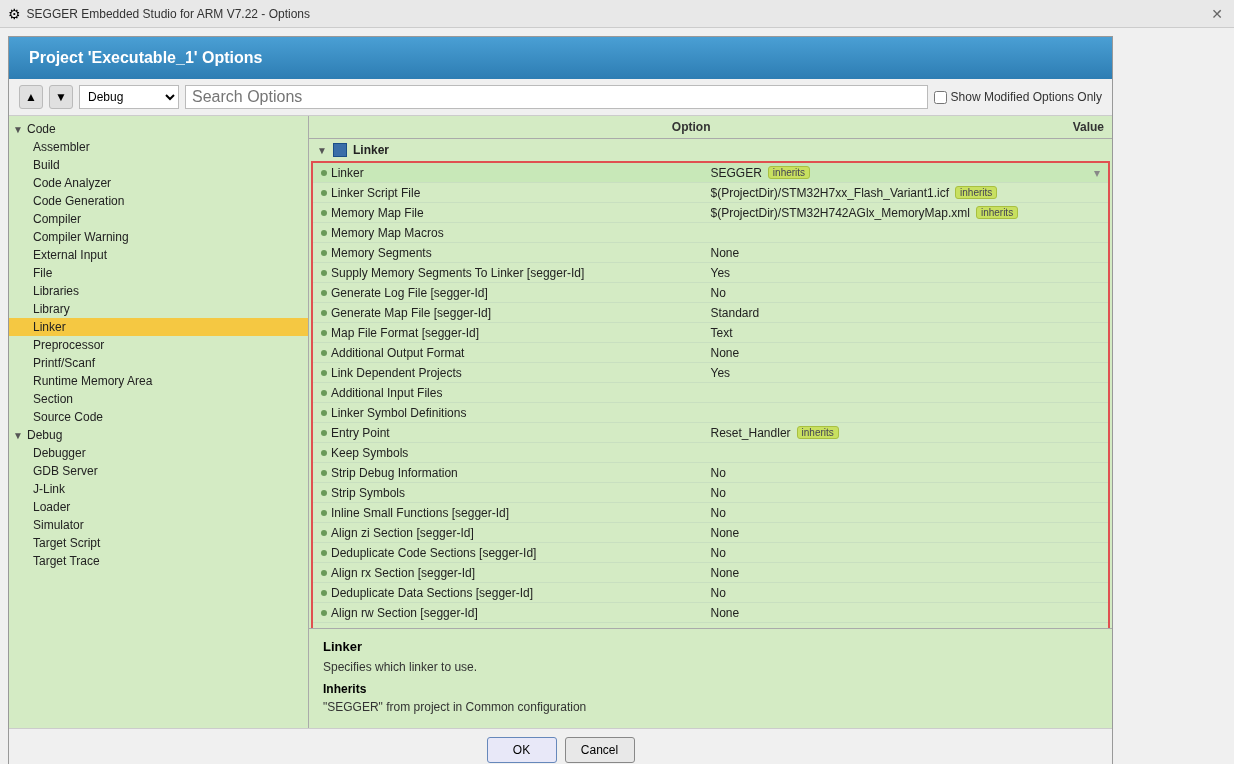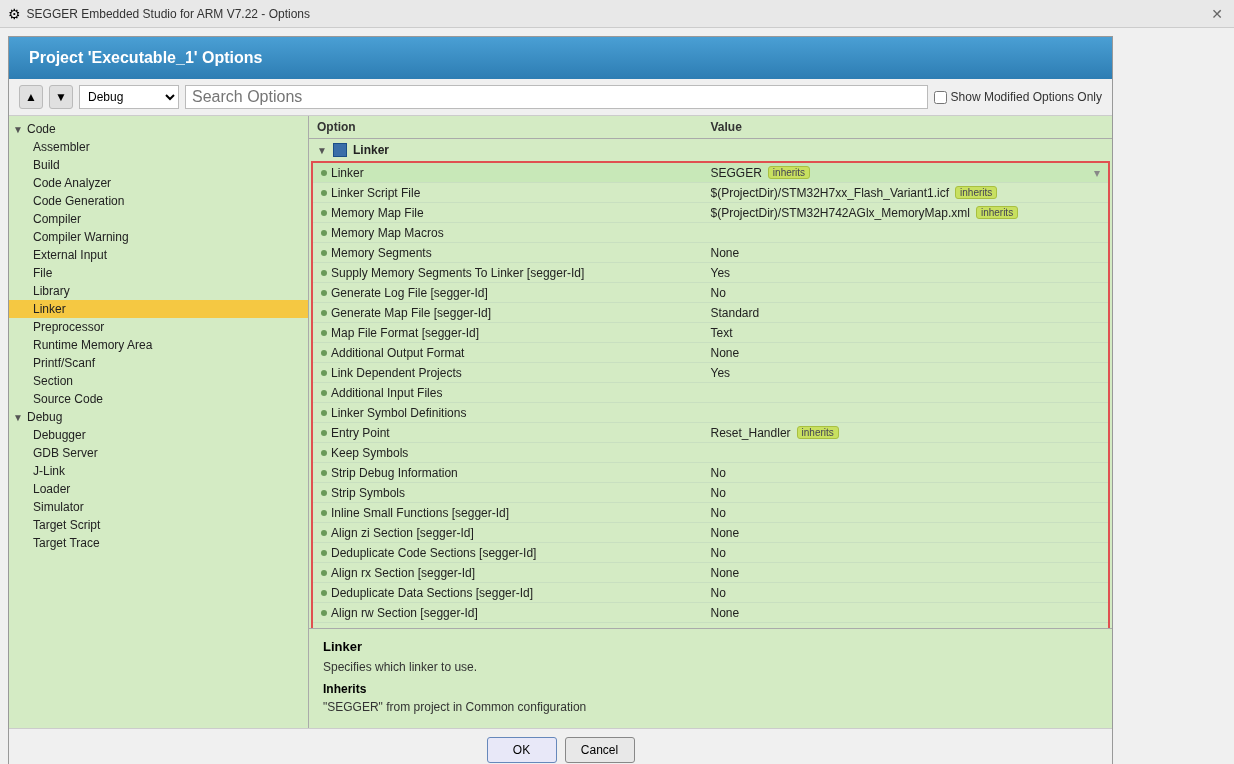--- a/index.html
+++ b/index.html
@@ -219,21 +219,21 @@
       font-size: 12px;
       cursor: pointer;
       border-radius: 3px;
       padding: 0 12px;
     }
     .footer-btn.primary {
       background: #e8e8f8;
       border-color: #6688bb;
     }
 
-    .scrollbar-area { overflow-y: scroll; }
+    .scrollbar-area { overflow-y: scroll; text-align: right; }
     ::-webkit-scrollbar { width: 12px; }
     ::-webkit-scrollbar-track { background: #e0e0e0; }
     ::-webkit-scrollbar-thumb { background: #aaa; border: 1px solid #999; }
   </style>
 </head>
 <body>
 
 <div class="title-bar">
   <span style="font-size:14px;">⚙</span>
   <span class="title-bar-text">SEGGER Embedded Studio for ARM V7.22 - Options</span>
@@ -285,33 +285,36 @@
       <div class="tree-item child">
           <span>Compiler Warning</span>
         </div>
       <div class="tree-item child">
           <span>External Input</span>
         </div>
       <div class="tree-item child">
           <span>File</span>
         </div>
       <div class="tree-item child">
+          <span>Libraries</span>
+        </div>
+      <div class="tree-item child">
           <span>Library</span>
         </div>
       <div class="tree-item child selected">
           <span>Linker</span>
         </div>
       <div class="tree-item child">
           <span>Preprocessor</span>
         </div>
       <div class="tree-item child">
+          <span>Printf/Scanf</span>
+        </div>
+      <div class="tree-item child">
           <span>Runtime Memory Area</span>
-        </div>
-      <div class="tree-item child">
-          <span>Printf/Scanf</span>
         </div>
       <div class="tree-item child">
           <span>Section</span>
         </div>
       <div class="tree-item child">
           <span>Source Code</span>
         </div>
 
       <div class="tree-item category">
         <span class="tree-toggle">▼</span>

